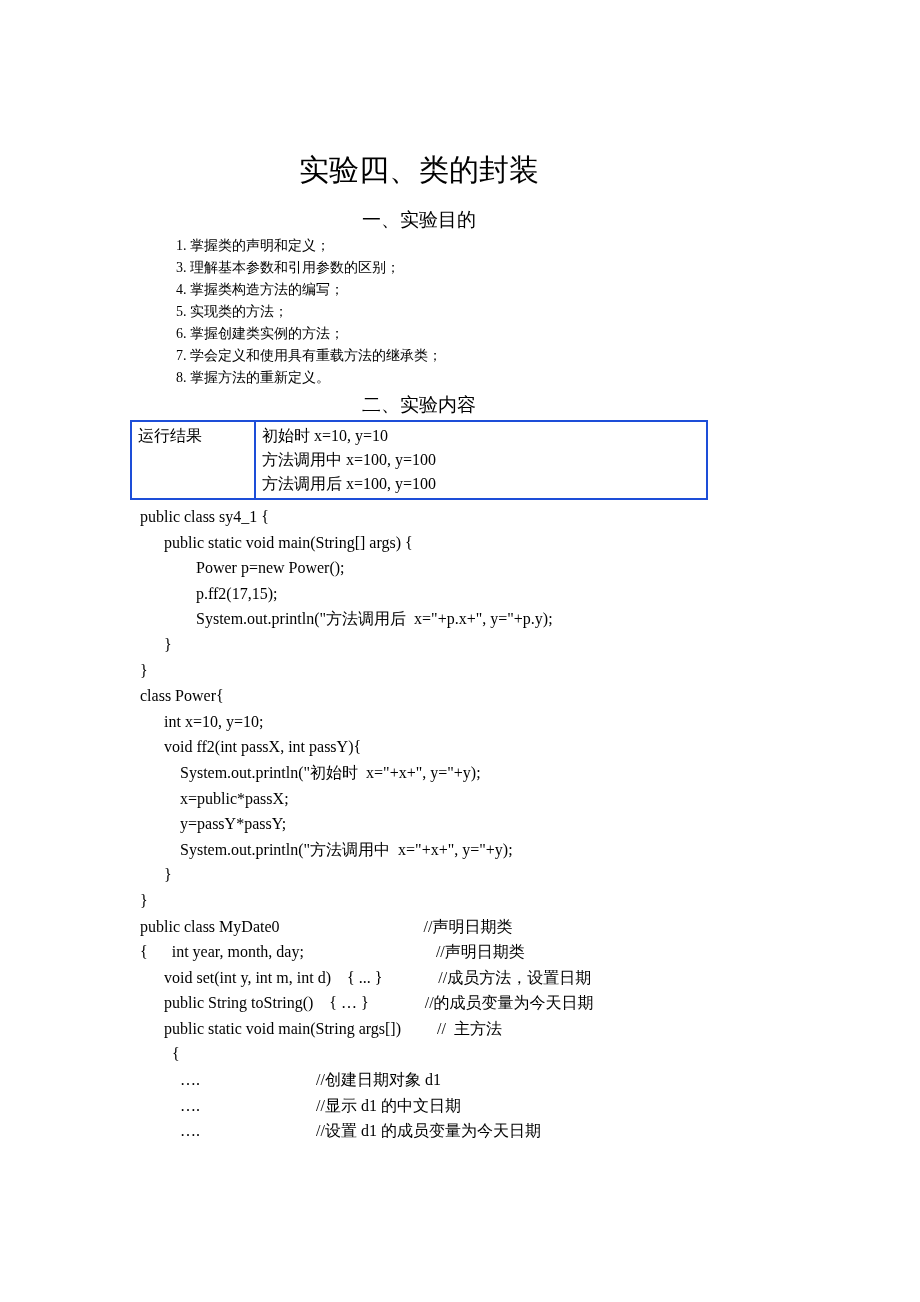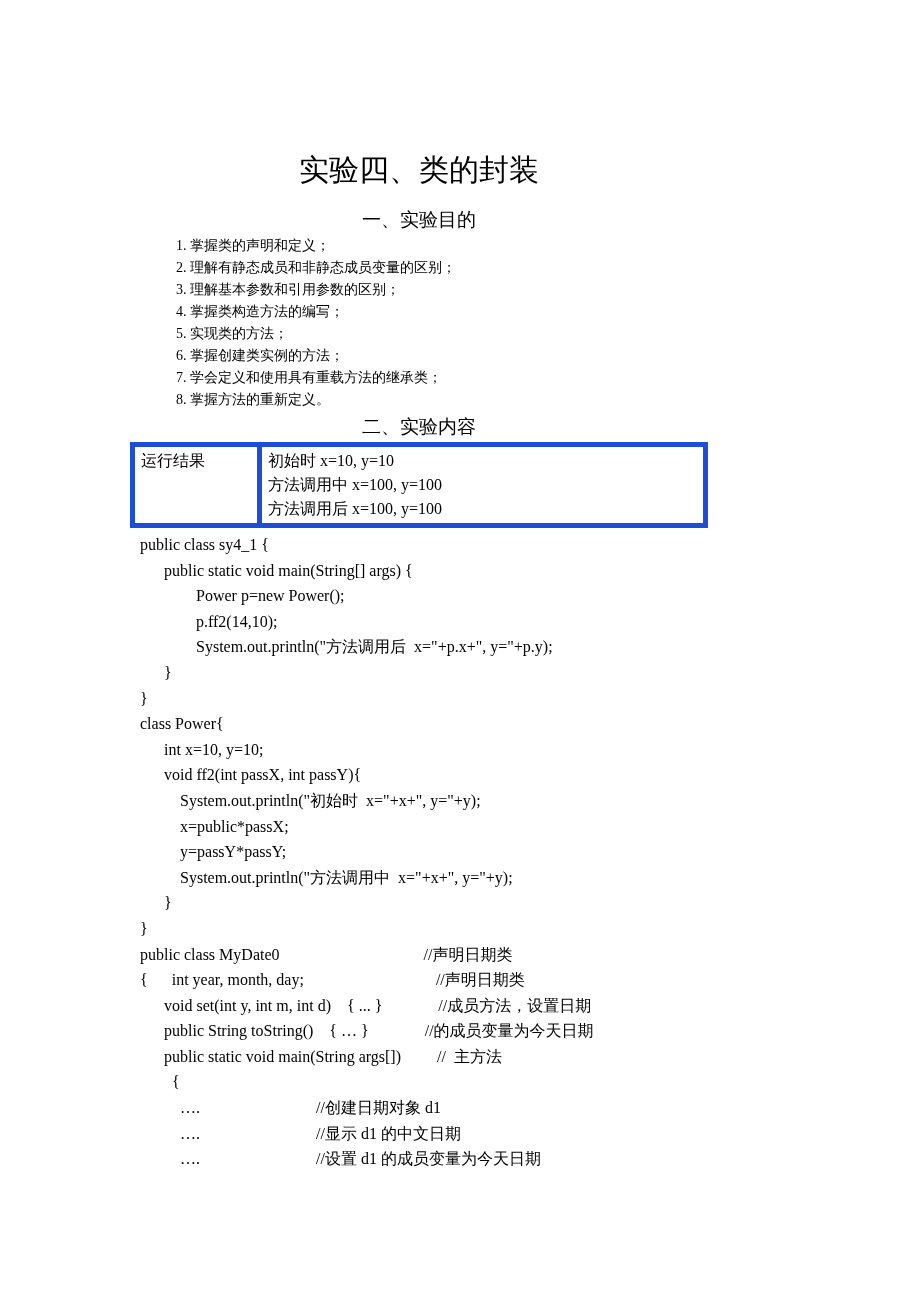--- a/index.html
+++ b/index.html
@@ -32,21 +32,21 @@
     line-height: 1.5;
   }
   .result-table {
     border-collapse: collapse;
     width: 100%;
     margin-top: 2px;
     margin-bottom: 4px;
     font-size: 16px;
   }
   .result-table td {
-    border: 5px solid #1d4ed8;
+    border: 2px solid #1d4ed8;
     vertical-align: top;
     padding: 2px 6px;
     line-height: 1.5;
   }
   .result-table td.label {
     width: 110px;
   }
   .code-block {
     font-family: "Times New Roman", serif;
     font-size: 16px;
@@ -66,21 +66,20 @@
 </style>
 </head>
 <body>
 
 <div class="page">
 
   <div class="title">实验四、类的封装</div>
 
   <div class="section-heading">一、实验目的</div>
   <div class="list-item">1. 掌握类的声明和定义；</div>
-  <div class="list-item">2. 理解有静态成员和非静态成员变量的区别；</div>
   <div class="list-item">3. 理解基本参数和引用参数的区别；</div>
   <div class="list-item">4. 掌握类构造方法的编写；</div>
   <div class="list-item">5. 实现类的方法；</div>
   <div class="list-item">6. 掌握创建类实例的方法；</div>
   <div class="list-item">7. 学会定义和使用具有重载方法的继承类；</div>
   <div class="list-item">8. 掌握方法的重新定义。</div>
 
   <div class="section-heading">二、实验内容</div>
 
   <table class="result-table">
@@ -92,21 +91,21 @@
         <div>方法调用中 x=100, y=100</div>
         <div>方法调用后 x=100, y=100</div>
       </td>
     </tr>
   </tbody>
     </table>
 
   <div class="code-block"><span>public class sy4_1 {</span>
 <span>      public static void main(String[] args) {</span>
 <span>              Power p=new Power();</span>
-<span>              p.ff2(14,10);</span>
+<span>              p.ff2(17,15);</span>
 <span>              System.out.println("</span><span class="cjk">方法调用后</span><span>  x="+p.x+", y="+p.y);</span>
 <span>      }</span>
 <span>}</span>
 <span>class Power{</span>
 <span>      int x=10, y=10;</span>
 <span>      void ff2(int passX, int passY){</span>
 <span>          System.out.println("</span><span class="cjk">初始时</span><span>  x="+x+", y="+y);</span>
 <span>          x=public*passX;</span>
 <span>          y=passY*passY;</span>
 <span>          System.out.println("</span><span class="cjk">方法调用中</span><span>  x="+x+", y="+y);</span>

